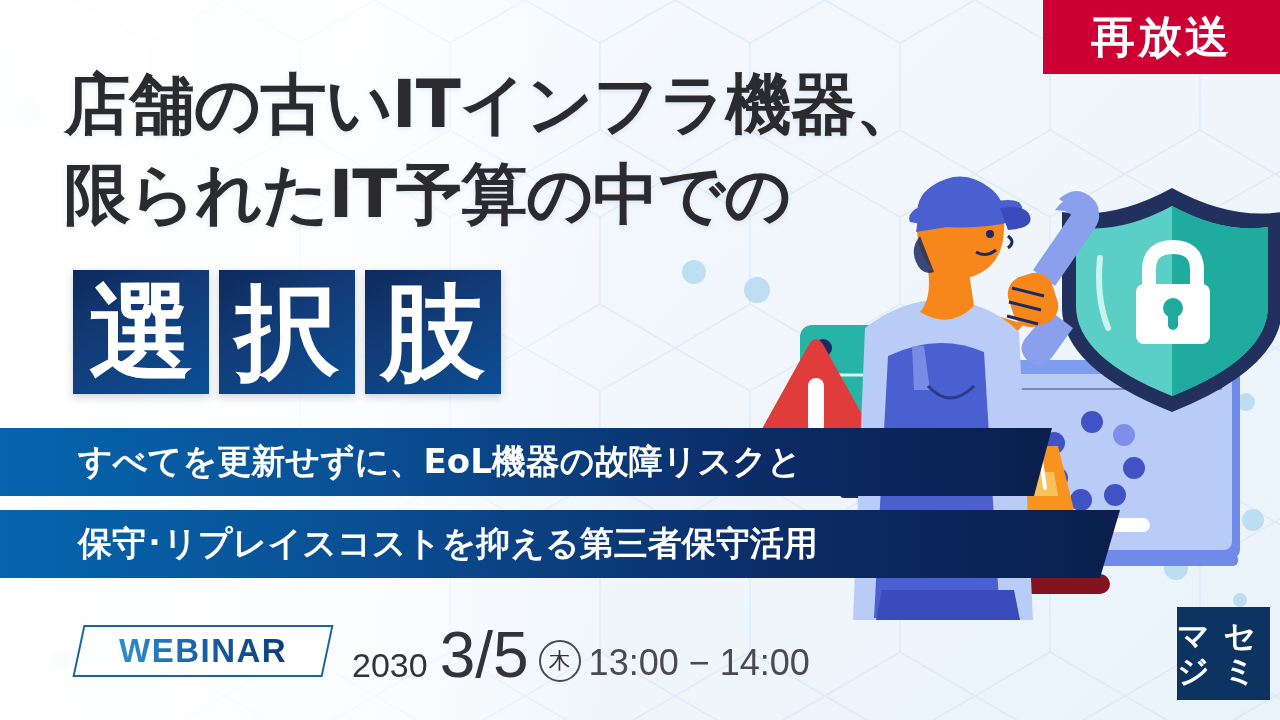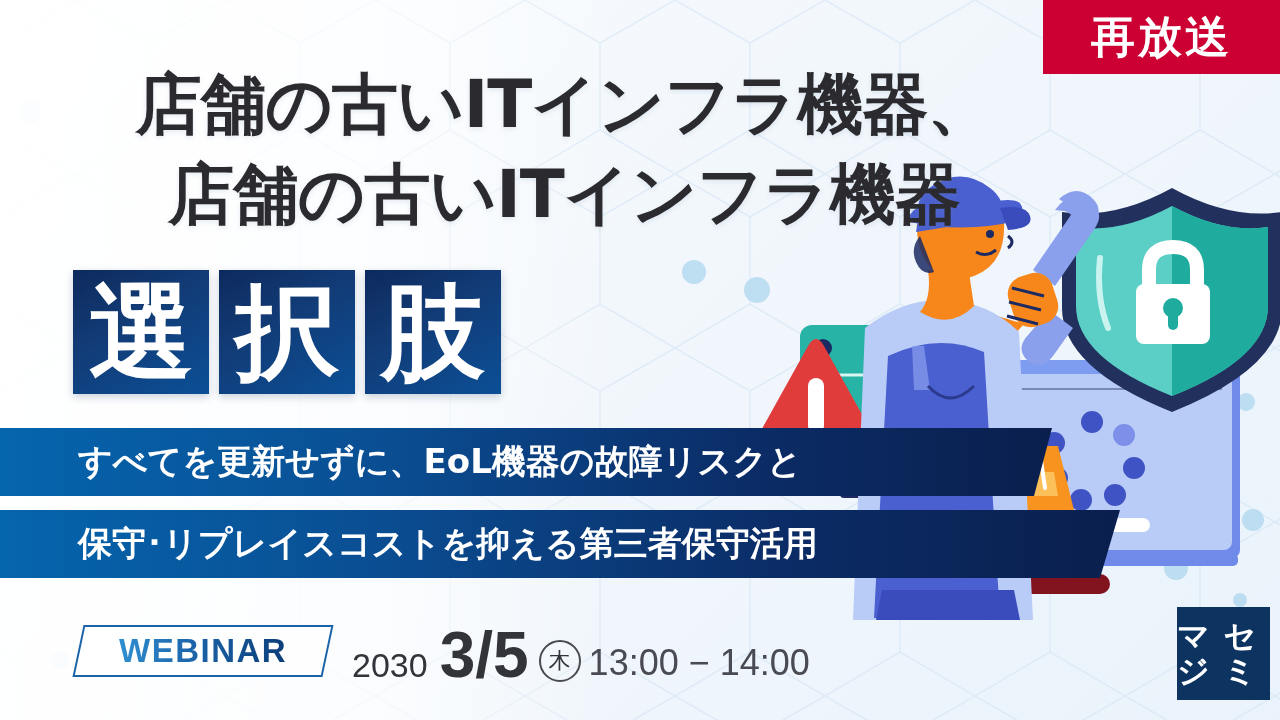--- a/index.html
+++ b/index.html
@@ -23,21 +23,21 @@
   
   .rebroadcast {
     position:absolute; left:1043px; top:0; width:237px; height:74px;
     background:#cc0033; color:#fff;
     display:flex; align-items:center; justify-content:center;
     font-size:44px; font-weight:700; letter-spacing:3px;
     font-family:Liberation Serif, serif;
   }
 
   
-  .headline { position:absolute; left:64px; top:72px; width:1000px;text-align:center; }
+  .headline { position:absolute; left:64px; top:72px; width:1000px; }
   .hl-line {
     font-family:"DejaVu Sans","Liberation Sans",sans-serif;
     font-weight:700; font-size:66px; line-height:1.0;
     color:#2b2b2f; letter-spacing:-1px; white-space:nowrap;
     text-shadow:0 2px 5px rgba(120,150,180,.18);
   }
   .hl-line + .hl-line { margin-top:24px; }
 
   
   .boxword { position:absolute; left:73px; top:270px; display:flex; gap:10px; }
@@ -77,21 +77,21 @@
   .webinar-tag span {
     transform:skewX(12deg);
     font-size:33px; font-weight:700; letter-spacing:1.5px;
     background:linear-gradient(90deg,#2f8fd0 0%,#1b63a8 45%,#0c3d78 100%);
     -webkit-background-clip:text; background-clip:text; color:transparent;
     font-family:"Liberation Sans",sans-serif;
   }
   .datewrap { position:absolute; left:352px; top:18px; display:flex; align-items:baseline; color:#33343a;
               font-family:"Liberation Sans",sans-serif; }
   .d-year { font-size:34px; font-weight:400; letter-spacing:0px; }
-  .d-md { font-size:64px; font-weight:700; margin-left:12px; letter-spacing:0px; }
+  .d-md { font-size:64px; font-weight:400; margin-left:12px; letter-spacing:0px; }
   .d-dow {
     margin-left:10px; width:42px; height:42px; border:2px solid #4a4b52; border-radius:50%;
     display:inline-flex; align-items:center; justify-content:center;
     font-size:22px; font-weight:400; color:#33343a; align-self:center; position:relative; top:6px;
     font-family:"DejaVu Sans",sans-serif;
   }
   .d-time { font-size:36px; margin-left:8px; color:#4a4b52; letter-spacing:0px; position:relative; top:-2px; }
 
   .logo {
     position:absolute; left:1177px; top:607px; width:93px; height:93px;
@@ -261,21 +261,21 @@
       <path d="M222 440 l132 0 l6 30 l-144 0 z" fill="#3a4cbb"></path>
     </g>
   </svg>
 
   <div class="rebroadcast">
     <span>再放送</span>
   </div>
 
   <div class="headline">
     <div class="hl-line">店舗の古いITインフラ機器、</div>
-    <div class="hl-line">店舗の古いITインフラ機器</div>
+    <div class="hl-line">限られたIT予算の中での</div>
   </div>
 
   <div class="boxword">
     <div class="cell">選</div>
     <div class="cell">択</div>
     <div class="cell">肢</div>
   </div>
 
   <div class="band band1">
     <span>すべてを更新せずに、EoL機器の故障リスクと</span>

